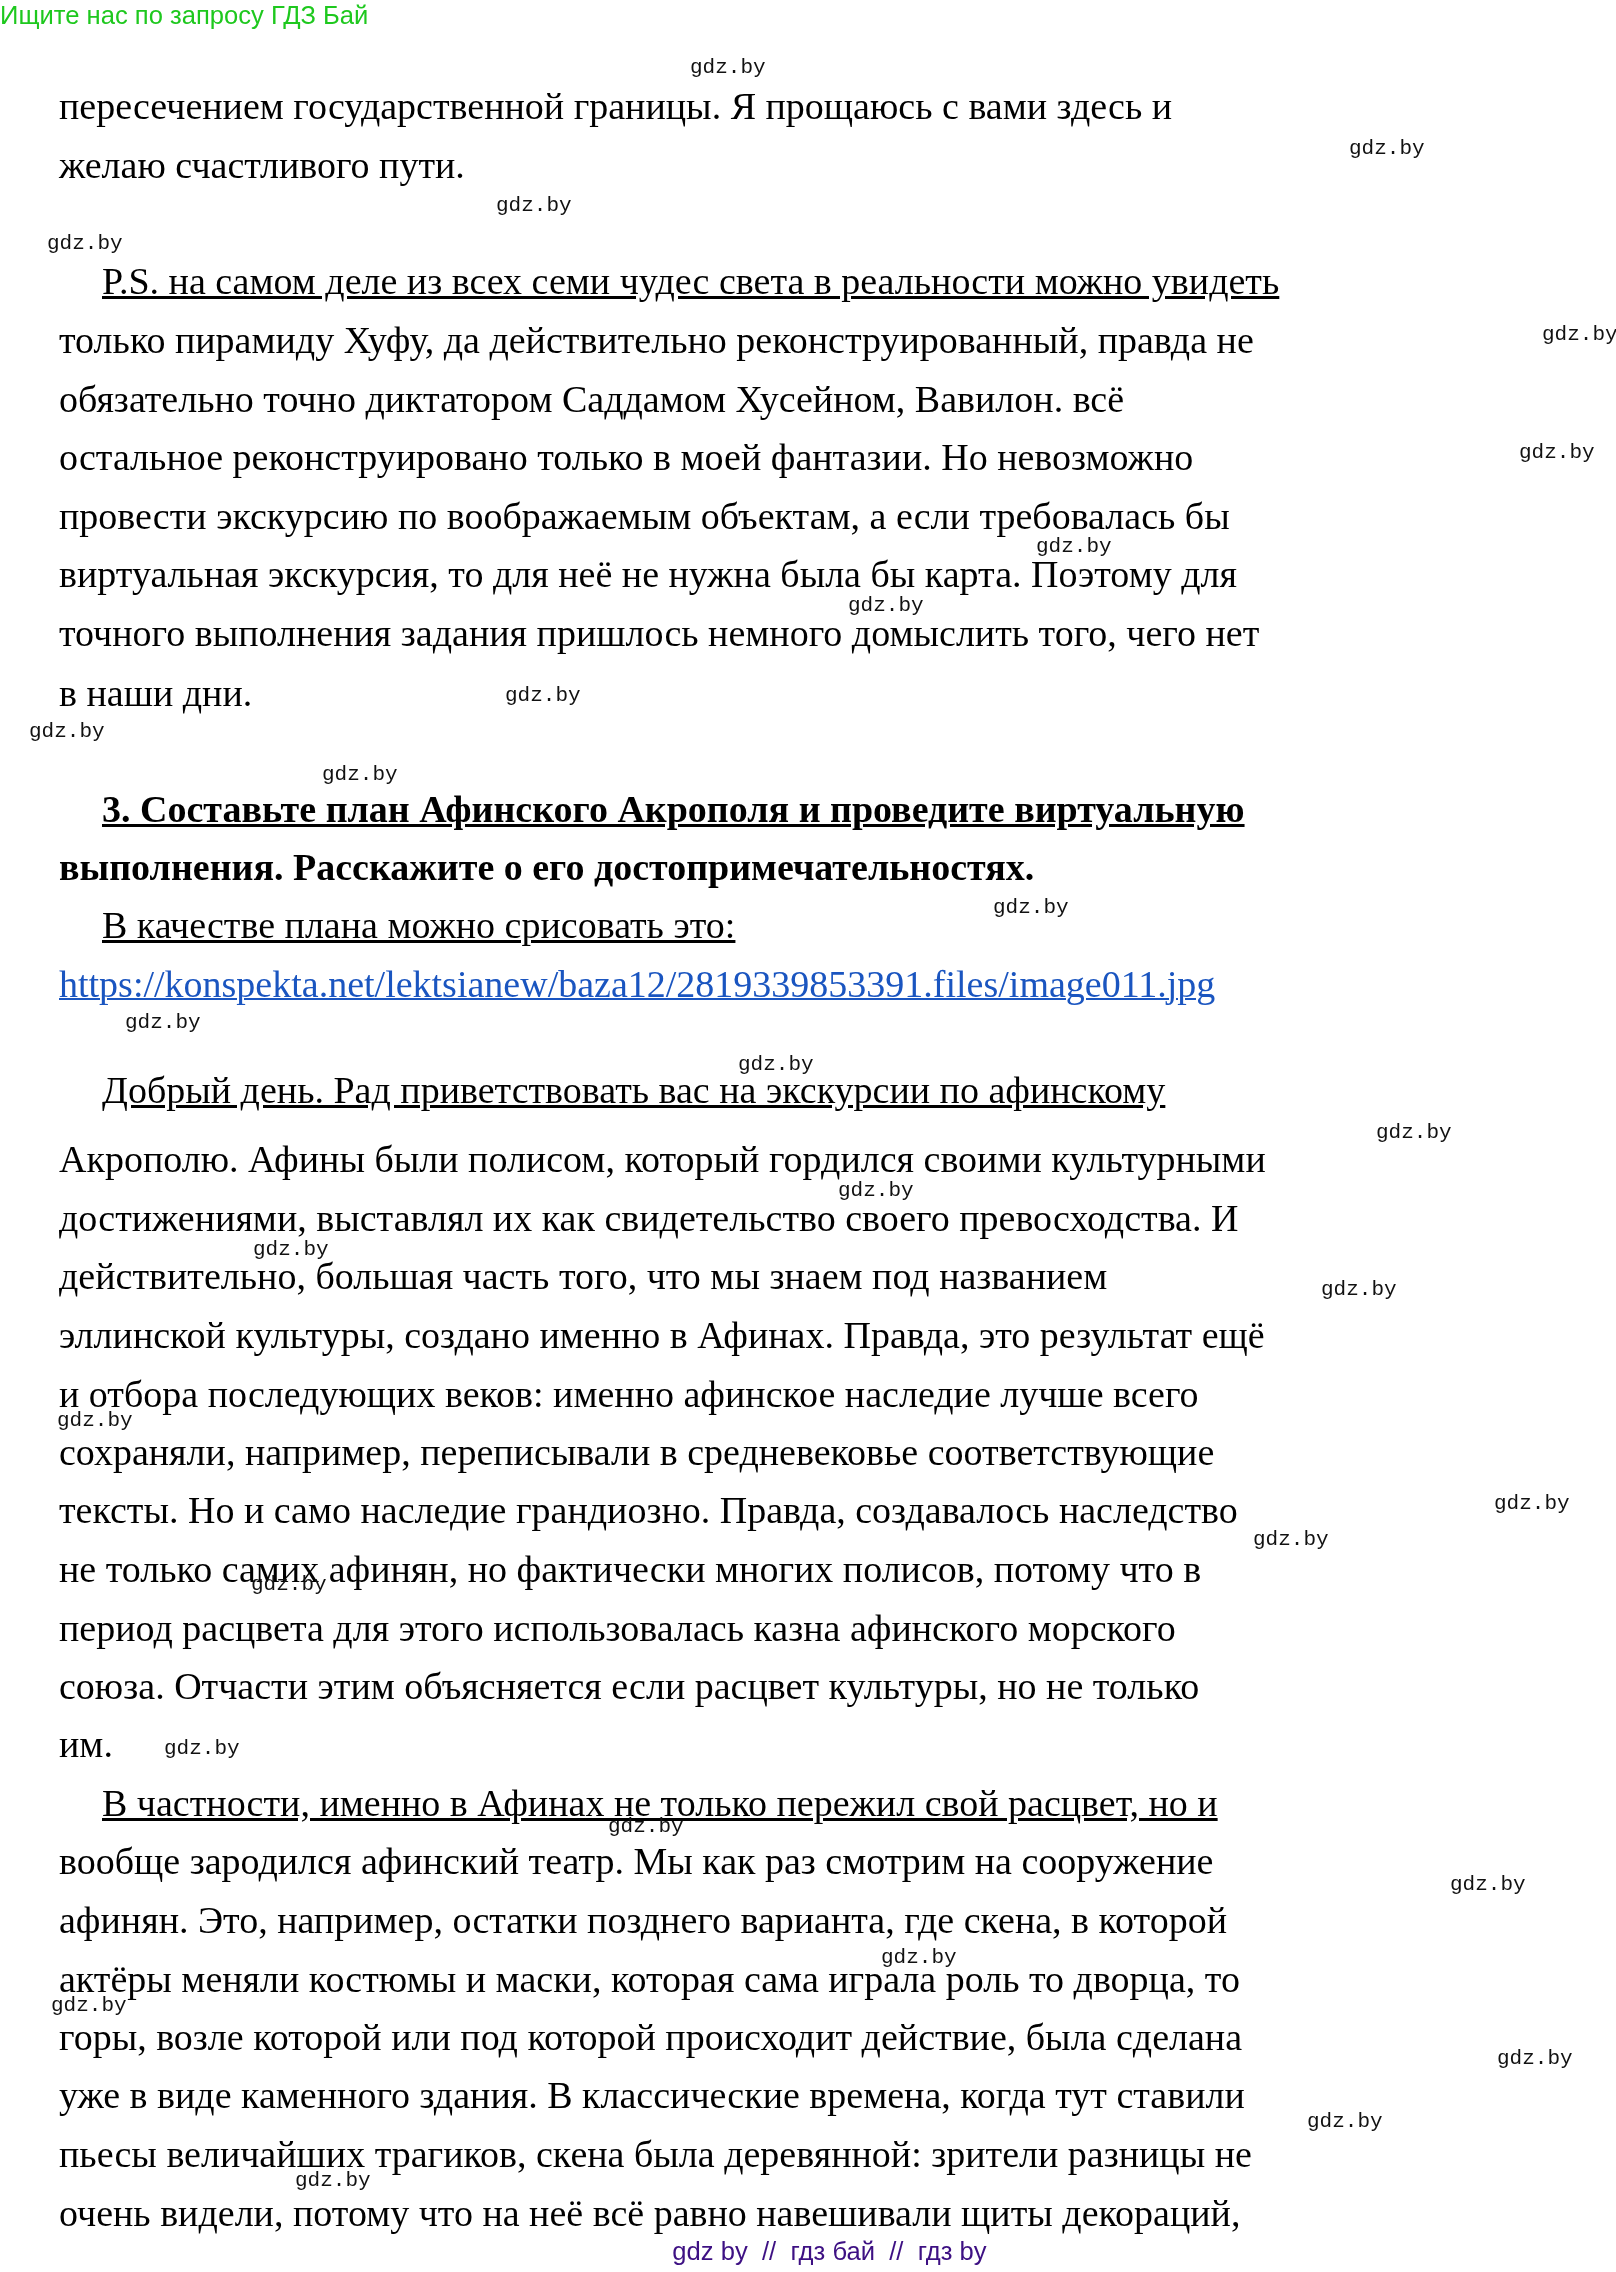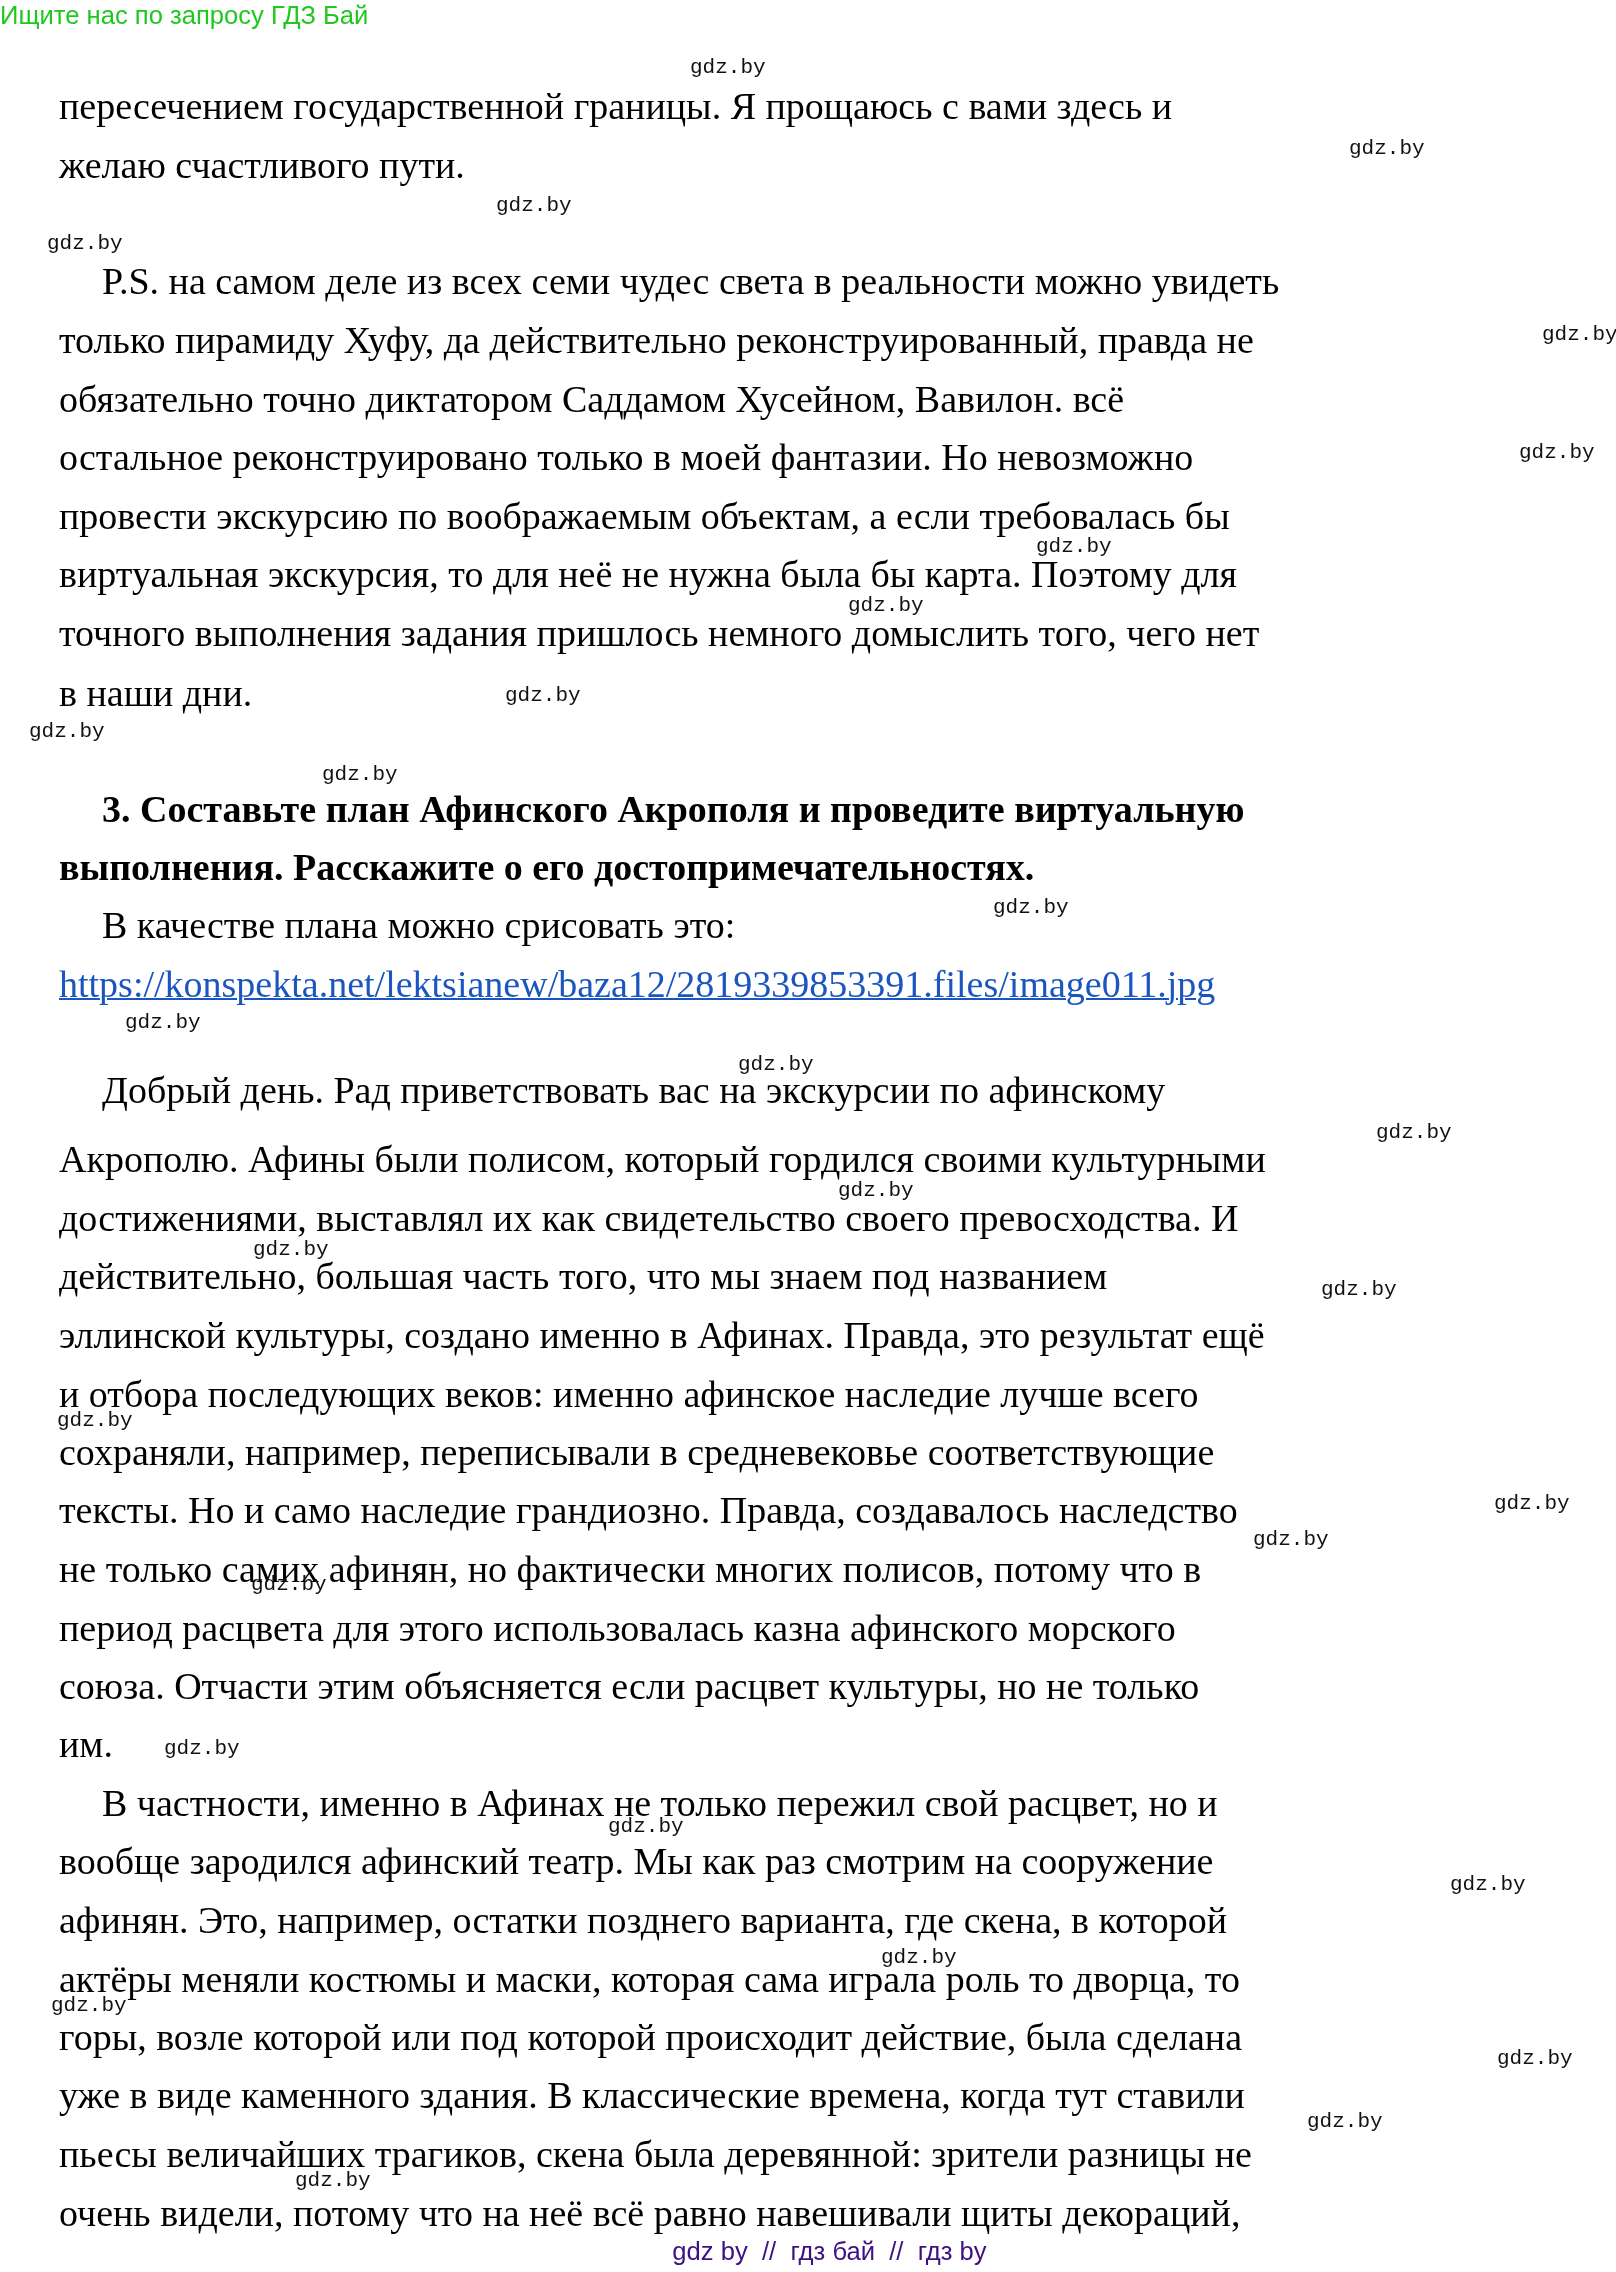--- a/index.html
+++ b/index.html
@@ -13,21 +13,21 @@
     position:absolute; left:0; right:0; top:2232px; height:38px;
     text-align:center; font-family:"Liberation Sans", sans-serif;
     font-size:25.6px; color:#3d1083; line-height:38px; white-space:pre;margin-left:43px;
   }
   .line {
     position:absolute; left:59px;
     font-family:"Liberation Serif", serif; font-size:38px;
     color:#000; white-space:nowrap; line-height:45px;
     transform-origin:left top; transform:scaleX(1.0);
   }
-  .indent { left:102px; }
+  .indent { left:102px;text-decoration:underline; }
   .bold { font-weight:bold; }
   .link { color:#1a55c0; text-decoration:underline; text-decoration-thickness:2.3px; }
   .wm {
     position:absolute; font-family:Liberation Mono, monospace;
     font-size:21px; color:#111; line-height:24px; white-space:nowrap;
   }
 </style>
 </head>
 <body>
 

